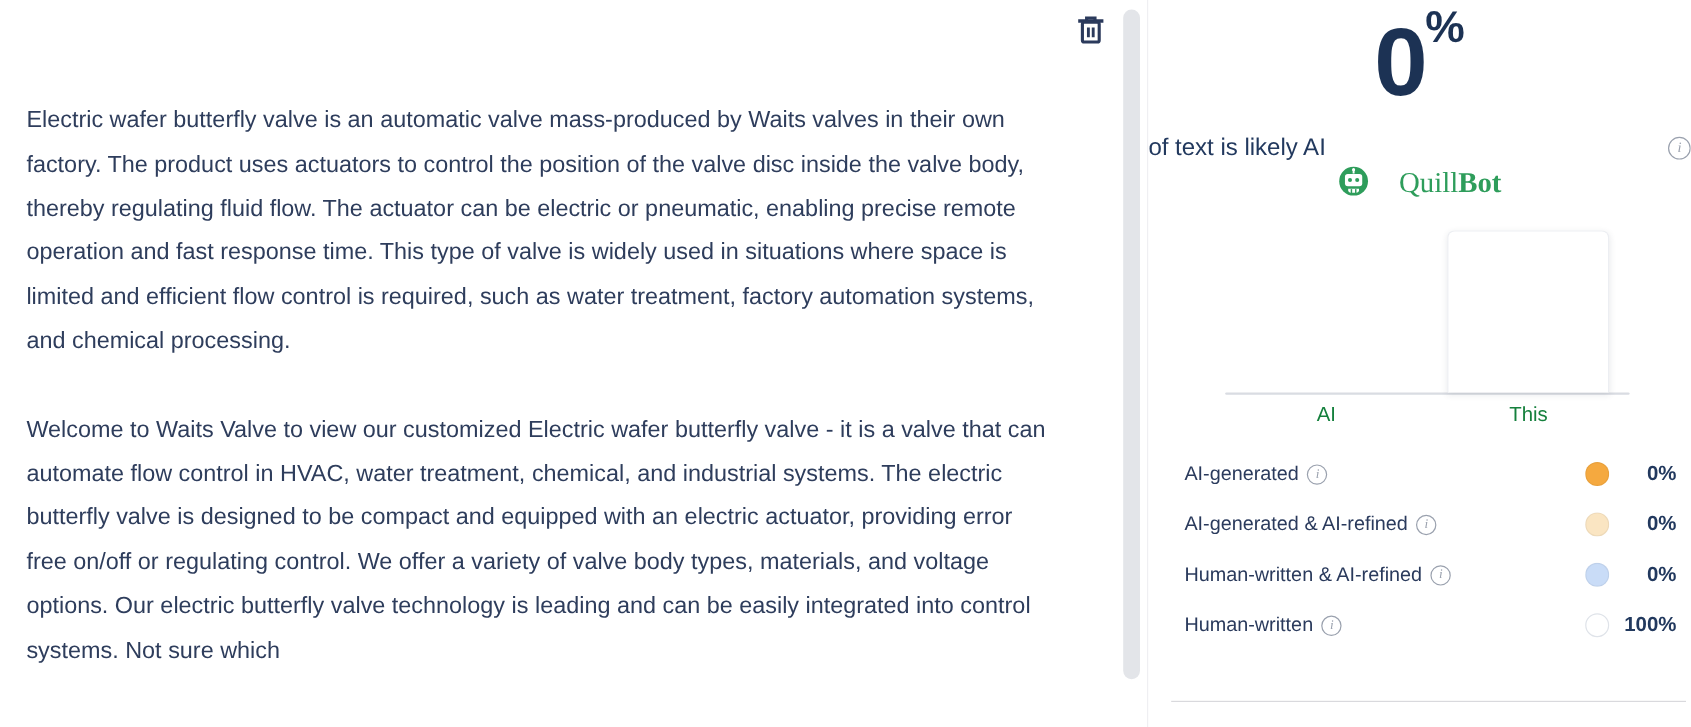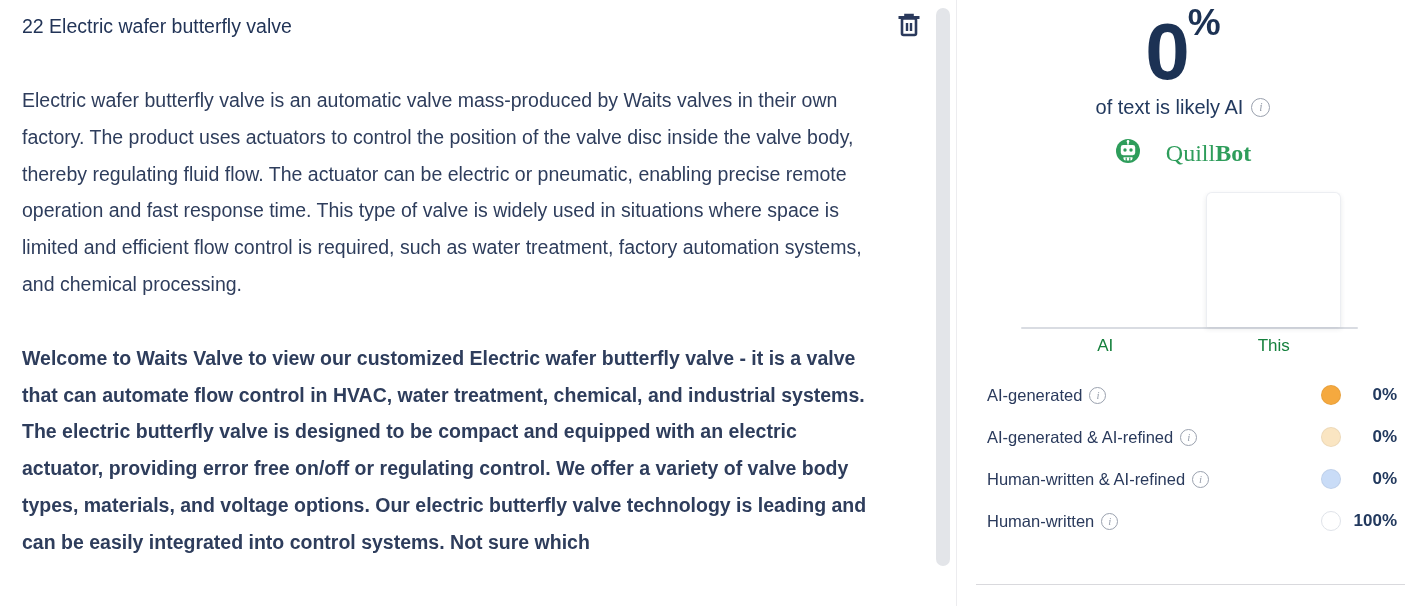--- a/index.html
+++ b/index.html
@@ -3,37 +3,37 @@
 <meta charset="utf-8">
 <style>
   * { margin: 0; padding: 0; box-sizing: border-box; }
   html, body { width: 1409px; height: 606px; background: #ffffff; overflow: hidden; }
   body { font-family: "Liberation Sans", sans-serif; position: relative; }
 
   
   .left-panel { position: absolute; left: 0; top: 0; width: 956px; height: 606px; background: #fff; }
   .doc-title { position: absolute; left: 22px; top: 15px; font-size: 19.5px; color: #223457; }
   .doc-body { position: absolute; left: 22px; top: 82px; width: 858px; font-size: 19.5px; line-height: 36.8px; color: #2e3d5c; }
-  .doc-body p + p { margin-top: 37px; font-weight: bold; }
+  .doc-body p + p { margin-top: 37px; }
 
   .trash-btn { position: absolute; left: 894px; top: 10px; width: 30px; height: 32px; background: none; border: none; cursor: pointer; display: flex; align-items: center; justify-content: center; }
 
   .scrollbar-track { position: absolute; left: 934px; top: 0; width: 18px; height: 606px; }
   .scrollbar-thumb { position: absolute; left: 2px; top: 8px; width: 14px; height: 558px; border-radius: 7px; background: #e3e5e9; }
 
   .divider-v { position: absolute; left: 956px; top: 0; width: 1px; height: 606px; background: #ececef; }
 
   
   .right-panel { position: absolute; left: 957px; top: 0; width: 452px; height: 606px; background: #fff; }
 
   .score-wrap { position: absolute; top: 2px; left: 0; width: 100%; text-align: center; color: #1c3254; }
   .score-big { font-size: 80px; line-height: 84px; font-weight: 600; letter-spacing: -2px; }
   .score-unit { font-size: 37px; font-weight: 600; vertical-align: 44px; letter-spacing: 0; }
 
-  .subtitle-row { position: absolute; top: 96px; left: 0; width: 100%; display: flex; justify-content: center; align-items: center; gap: 8px; }
+  .subtitle-row { position: absolute; top: 112px; left: 0; width: 100%; display: flex; justify-content: space-between; align-items: center; gap: 8px; }
   .subtitle-text { font-size: 20px; color: #22395e; }
 
   .info-icon { display: inline-flex; align-items: center; justify-content: center; width: 17px; height: 17px; border: 1.6px solid #9aa1ae; border-radius: 50%; color: #9aa1ae; font-size: 11px; font-family: "Liberation Serif", serif; font-style: italic; flex: 0 0 auto; cursor: pointer; }
   .info-icon.lg { width: 19px; height: 19px; font-size: 12px; }
 
   .brand-row { position: absolute; top: 138px; left: 0; width: 100%; display: flex; justify-content: center; align-items: center; gap: 25px; }
   .brand-text { font-family: "Liberation Serif", serif; font-size: 24px; color: #2e9d5b; }
   .brand-text .bold { font-weight: 700; }
 
   
@@ -54,21 +54,20 @@
   .legend-dot { width: 20px; height: 20px; border-radius: 50%; border: 1px solid rgba(0,0,0,0.05); }
   .legend-dot.outline { border: 1px solid #dfe3e9; }
   .legend-value { width: 56px; text-align: right; font-size: 17px; font-weight: 700; color: #22395e; }
 
   .divider-h { position: absolute; top: 584px; left: 19px; width: 429px; height: 1px; background: #d9d9dd; }
 </style>
 </head>
 <body>
 
 <div class="left-panel">
-  <div class="doc-title">22 Electric wafer butterfly valve</div>
 
   <button class="trash-btn">
     <span>
       <svg width="24" height="26" viewBox="0 0 24 26" fill="none">
         <path d="M3 5.5 H21" stroke="#2b3a5c" stroke-width="3" stroke-linecap="square"></path>
         <path d="M8.5 5 V3 H15.5 V5" stroke="#2b3a5c" stroke-width="2.6"></path>
         <rect x="5" y="6.5" width="14" height="16.5" rx="1.5" stroke="#2b3a5c" stroke-width="2.6" fill="none"></rect>
         <path d="M10 11 V19 M14 11 V19" stroke="#2b3a5c" stroke-width="2.4"></path>
       </svg>
     </span>

